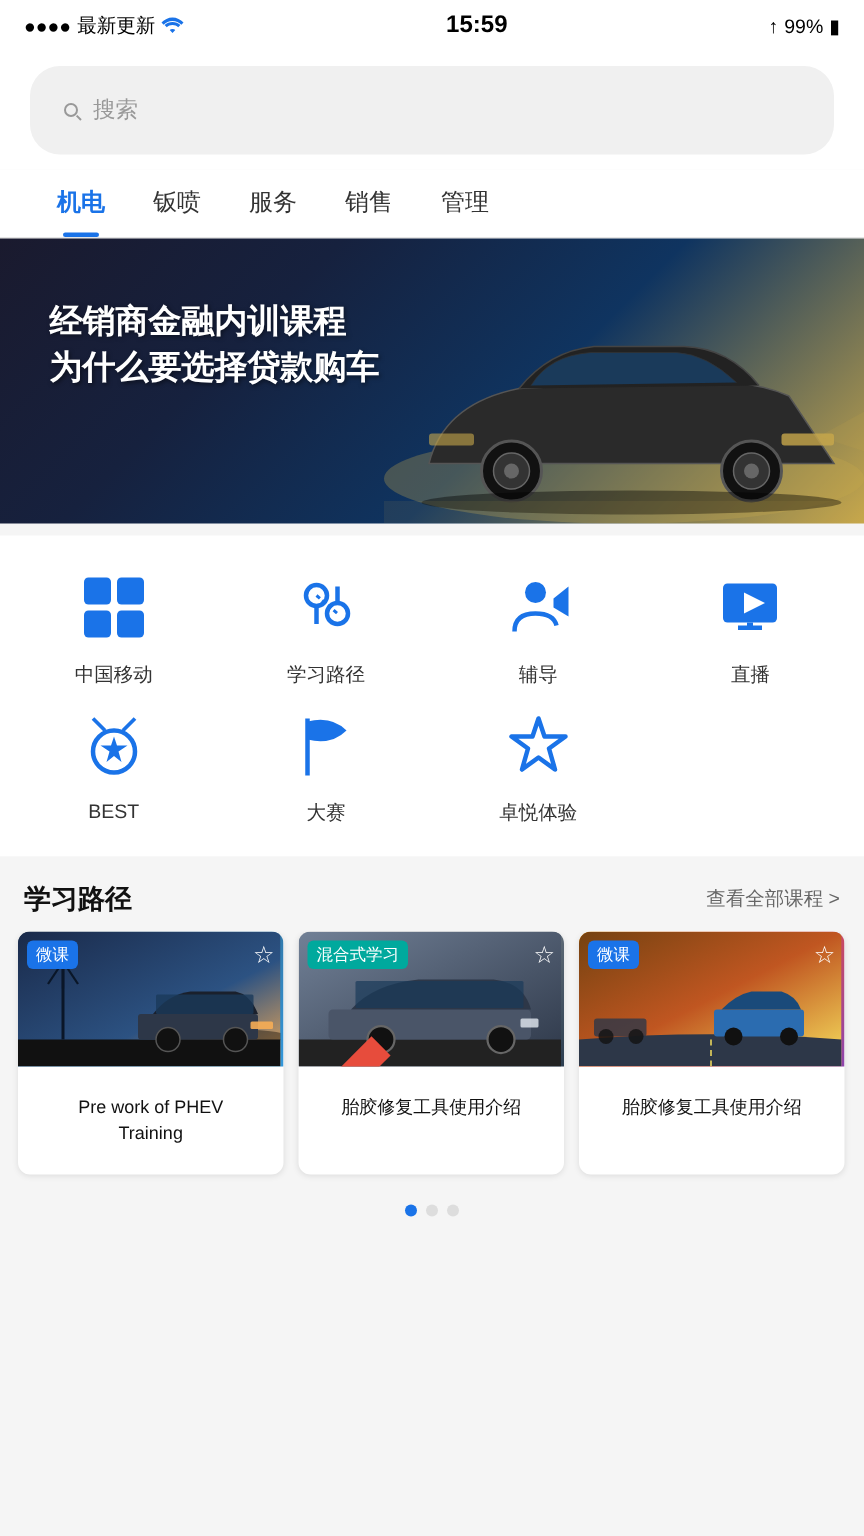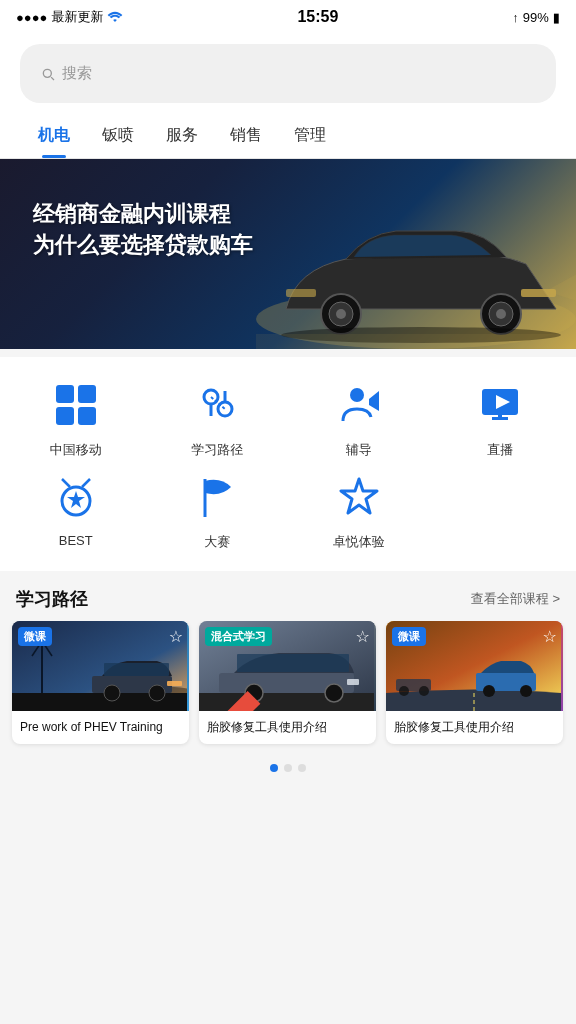--- a/index.html
+++ b/index.html
@@ -172,33 +172,34 @@
       overflow: hidden;
     }
     .card-badge {
       position: absolute;
       top: 6px;
       left: 6px;
       padding: 2px 6px;
       border-radius: 4px;
       font-size: 11px;
       color: #fff;
-      font-weight: 700;
+      font-weight: 400;
     }
     .badge-blue { background: #1a73e8; }
     .badge-teal { background: #00a99d; }
     .card-star {
       position: absolute;
       top: 6px;
       right: 6px;
       color: #fff;
       font-size: 16px;
     }
     .card-info {
-      padding: 8px;
+      padding: 19px;
+      text-align: center;
     }
     .card-title {
       font-size: 12px;
       color: #111;
       line-height: 1.4;
       font-weight: 500;
     }
 
     
     .dots {

